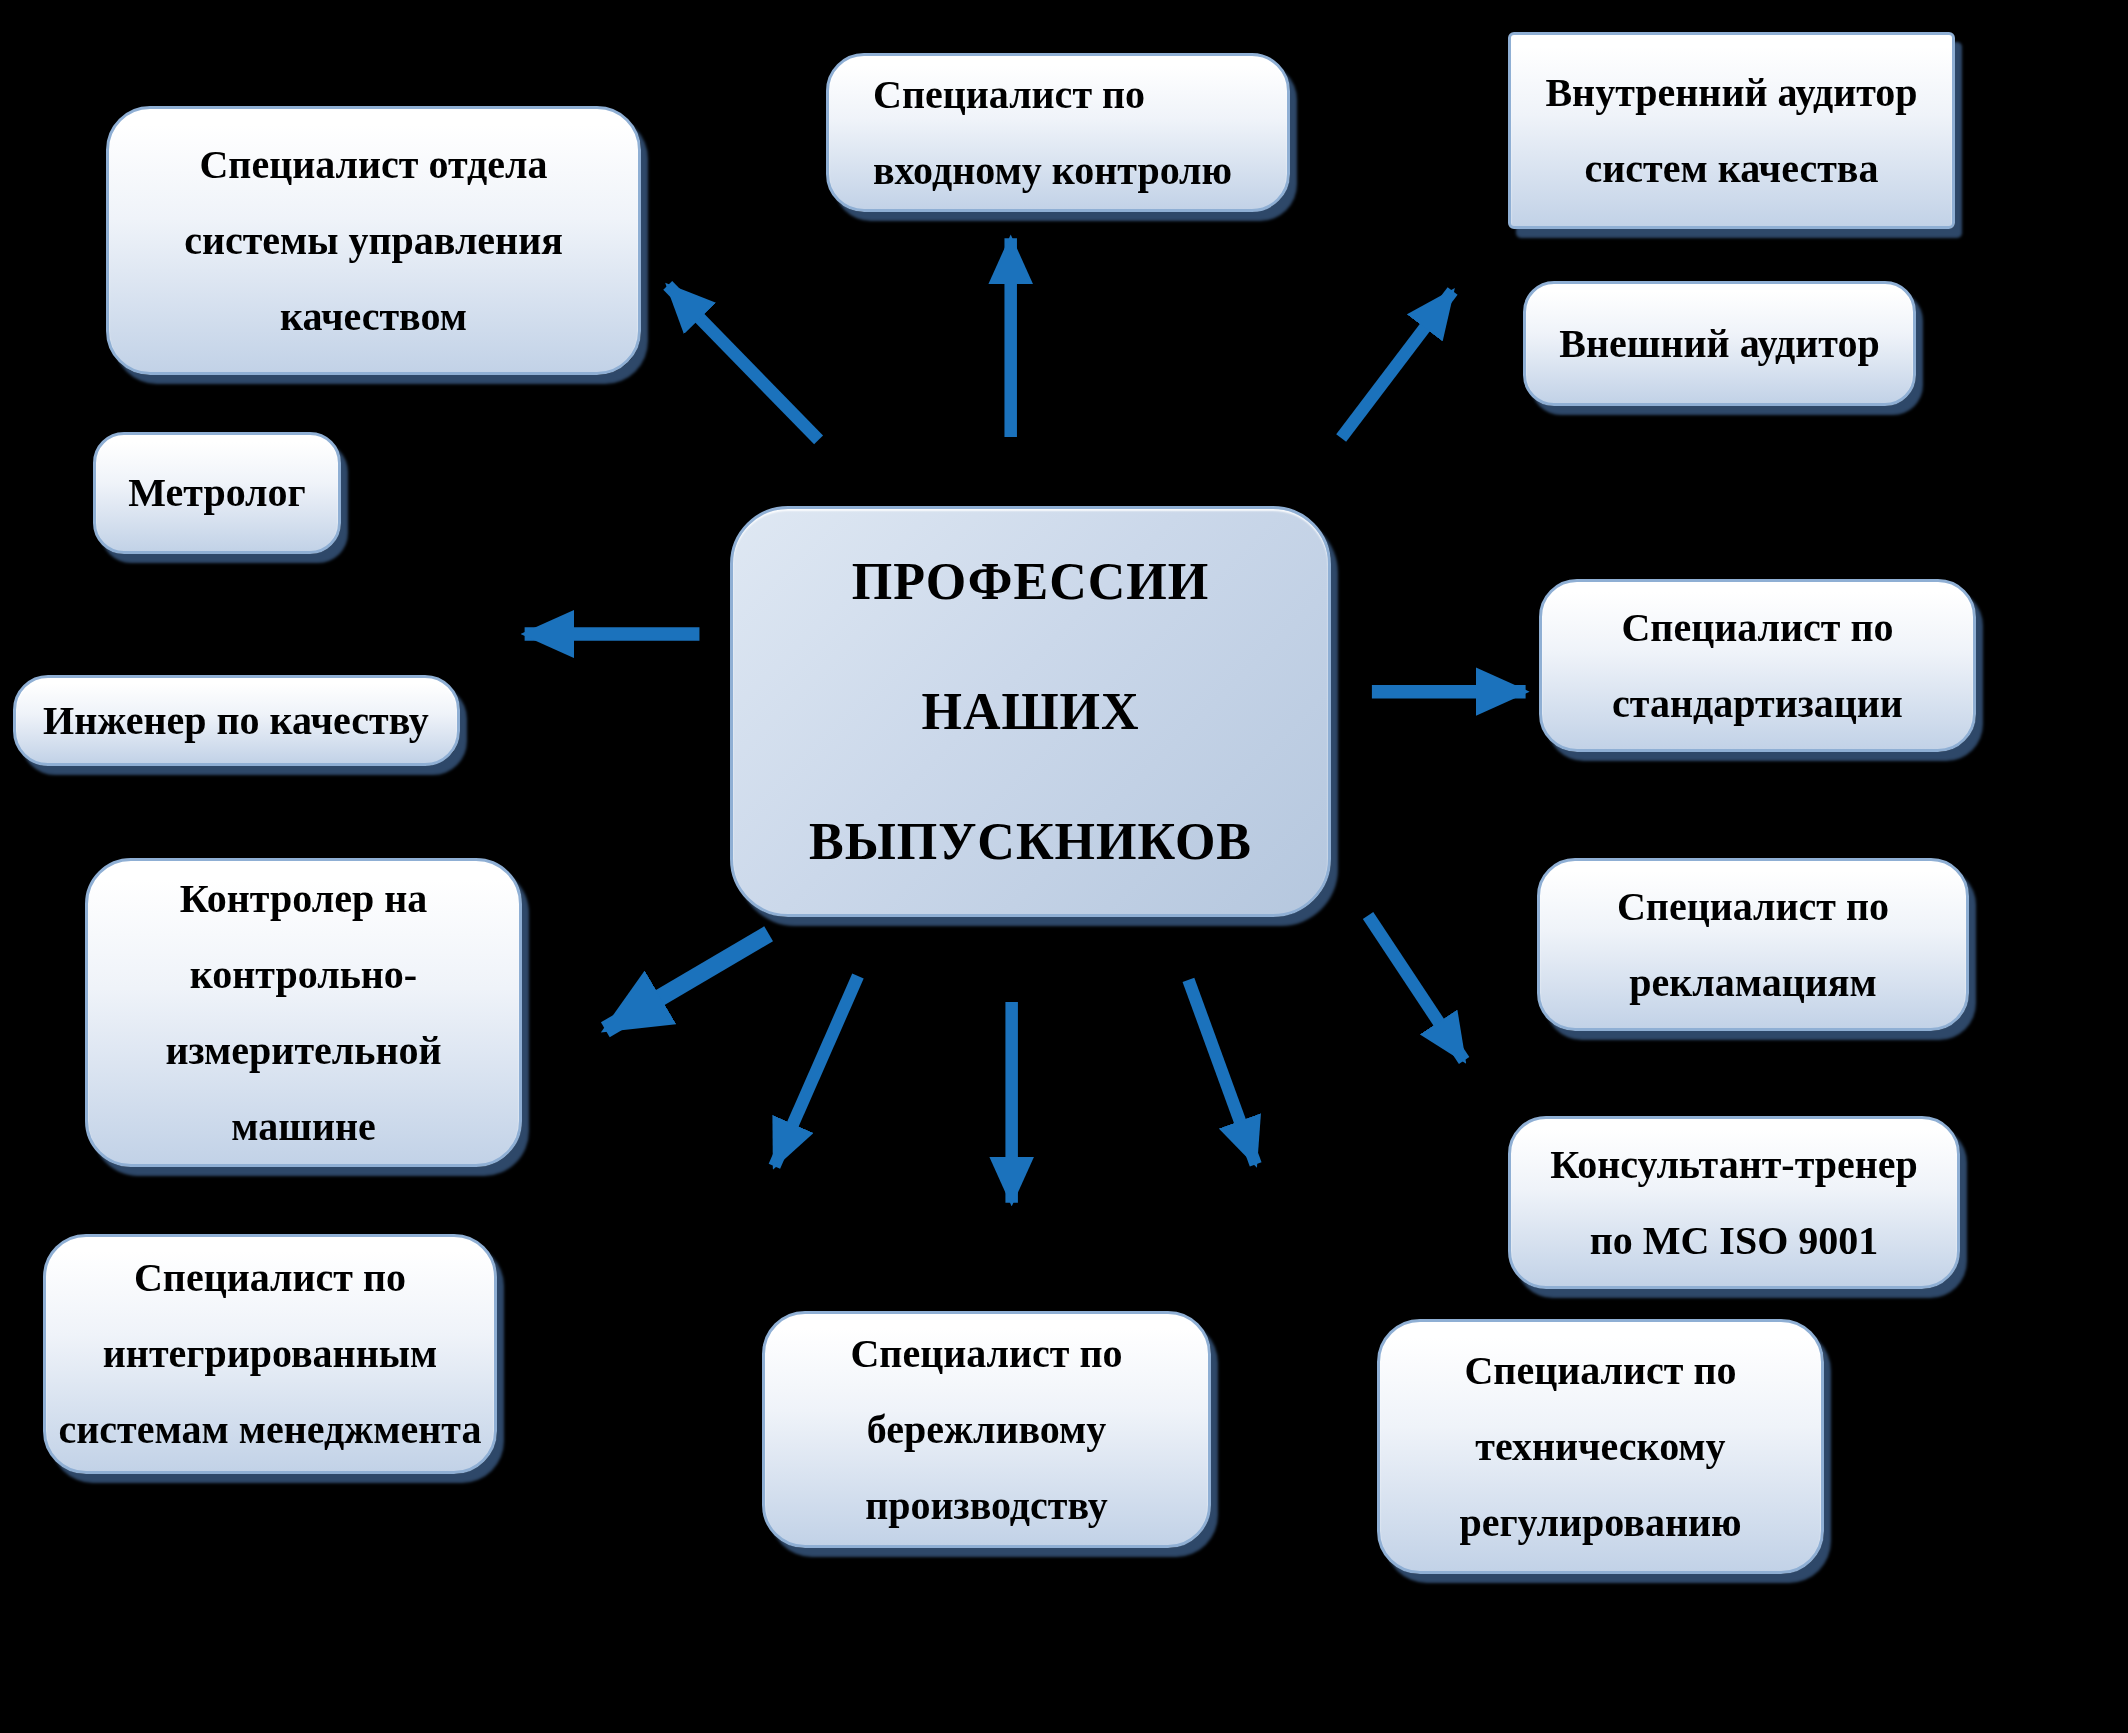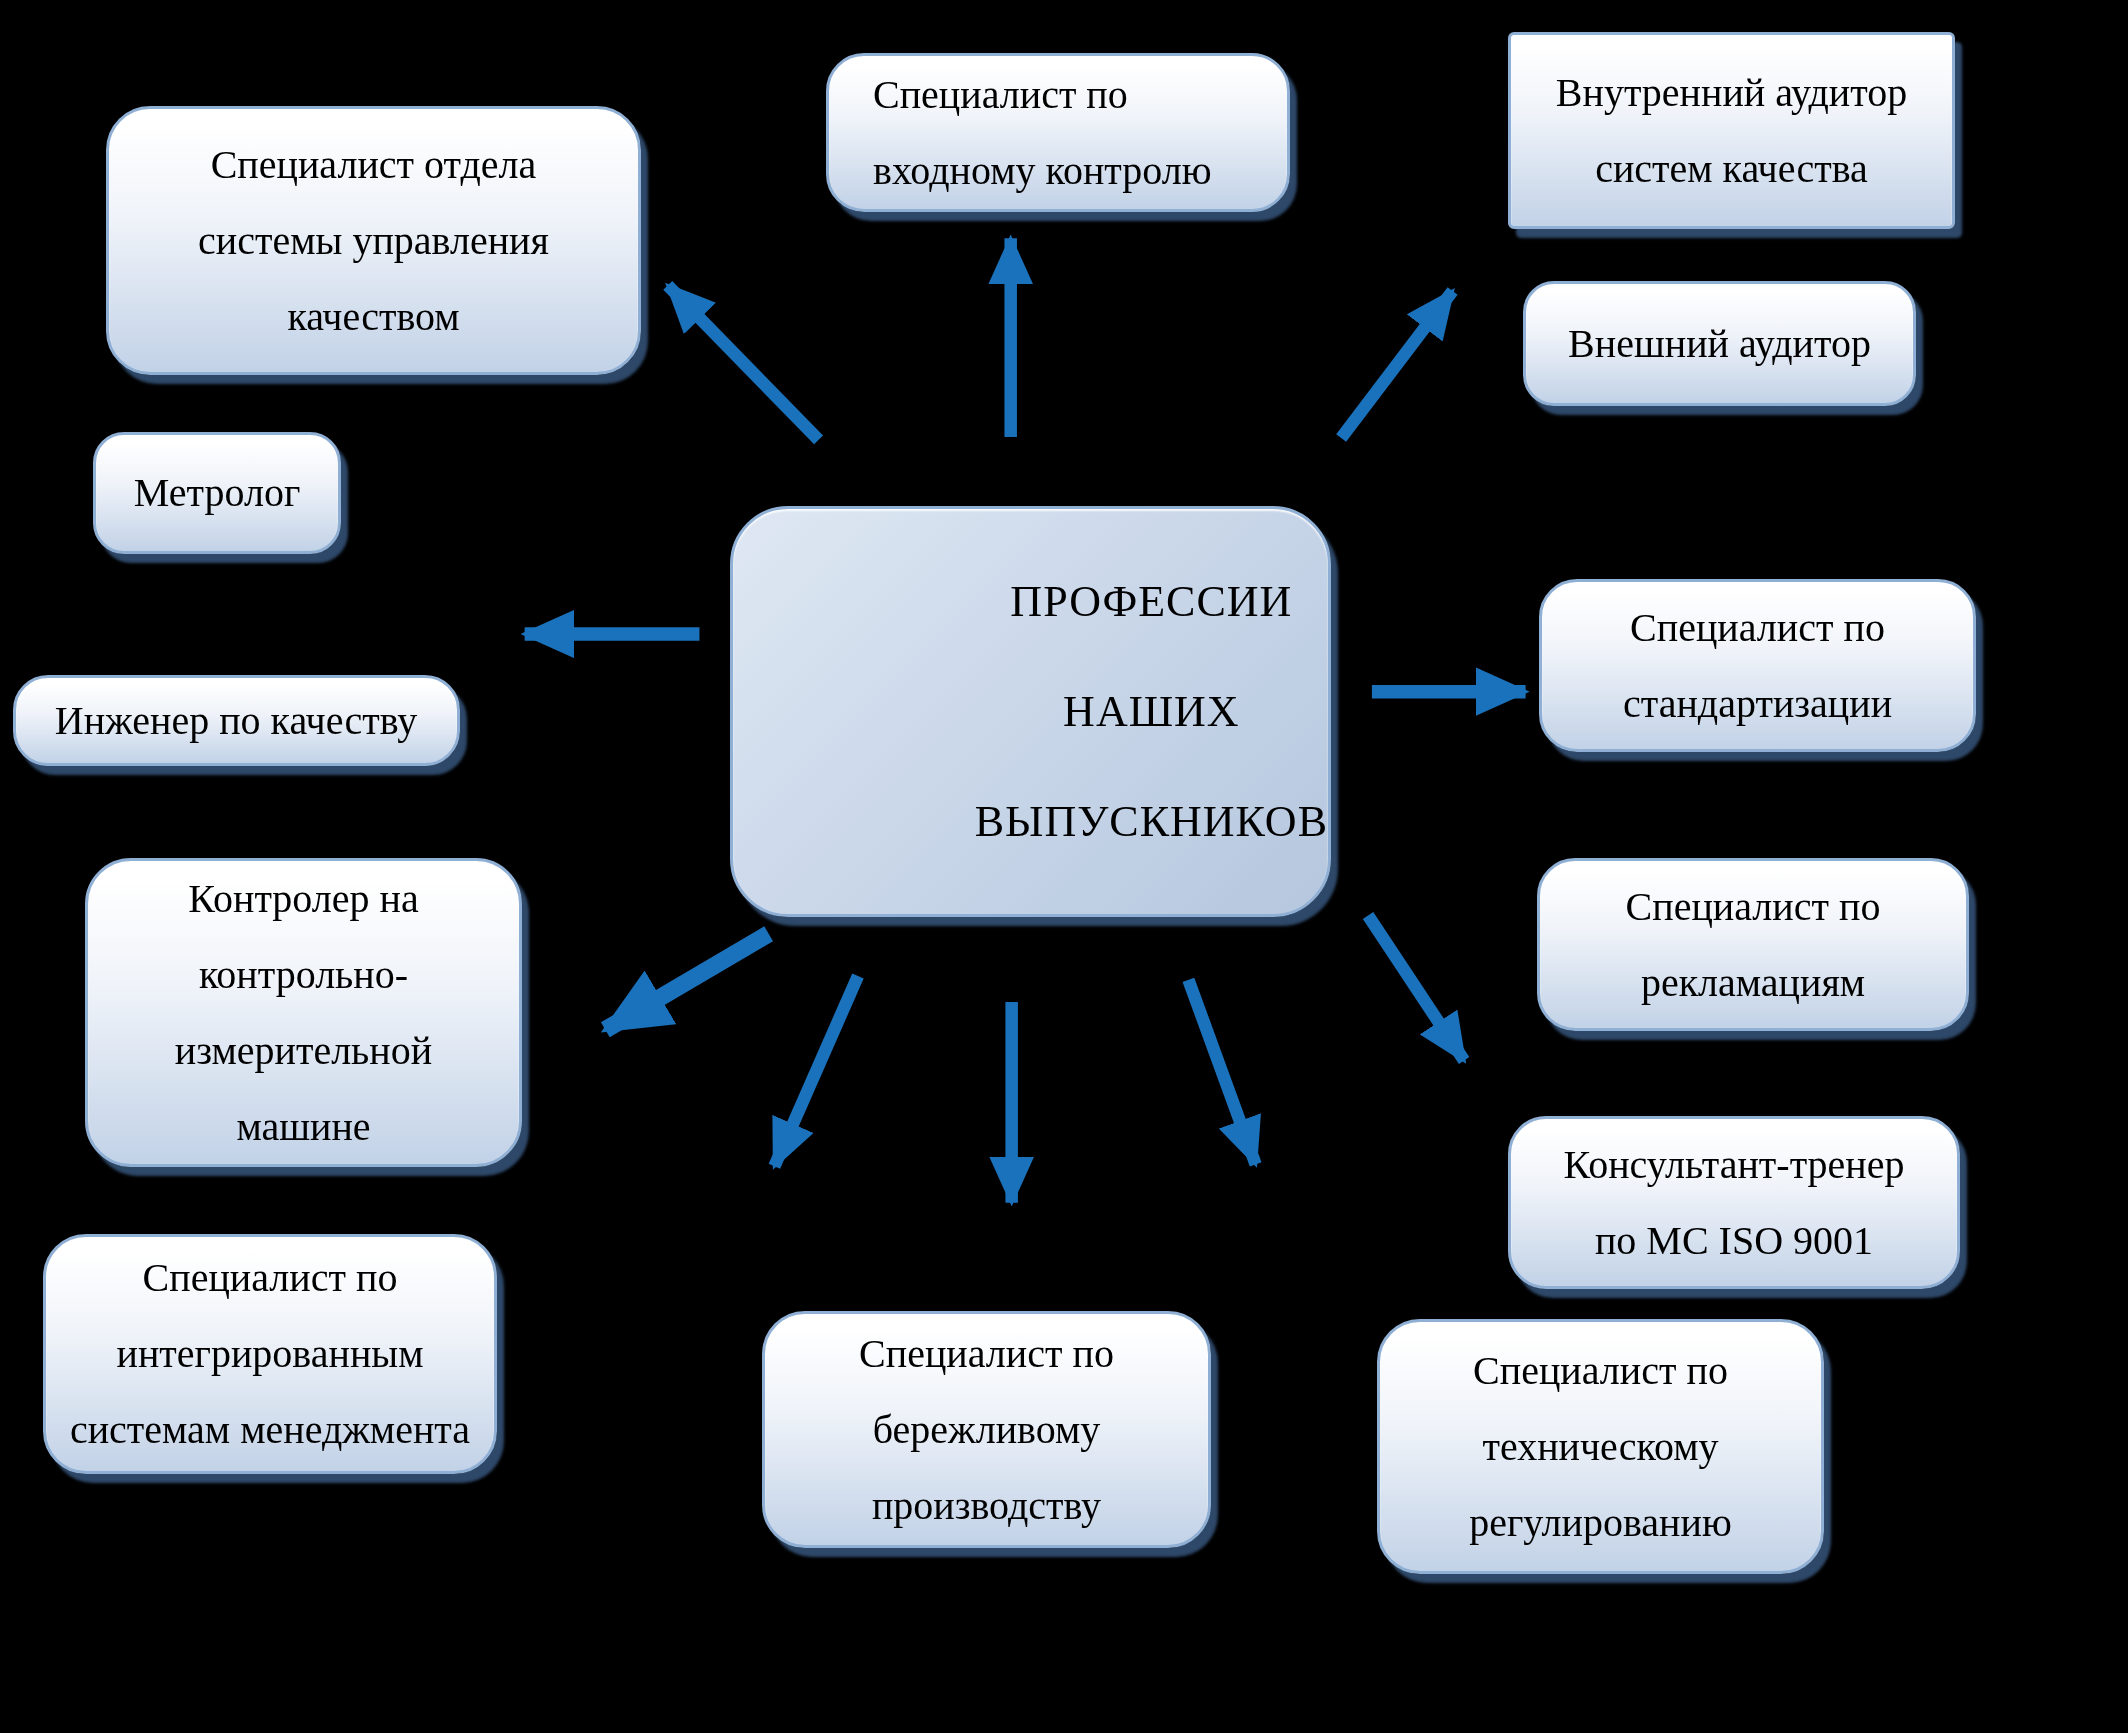--- a/index.html
+++ b/index.html
@@ -28,29 +28,29 @@
   .node{
     position:absolute;
     box-sizing:border-box;
     display:flex;align-items:center;justify-content:center;
     text-align:center;
     border:3.8px solid var(--box-border);
     background:linear-gradient(180deg,var(--box-grad-top) 6%,#EFF3F9 42%,var(--box-grad-bottom) 100%);
     box-shadow:7.7px 9.6px 2.9px -1px var(--shadow-color), inset 0 1.9px 1.9px rgba(255,255,255,.9);
     font-size:40px;
     line-height:1.9;
+    font-weight:bold;
   }
   .node .lbl{white-space:pre-line;}
   .node.left-align{justify-content:flex-start;text-align:left;padding-left:44px;}
   #center-box{
     background:linear-gradient(135deg,var(--center-grad-top) 0%,#CBD8EA 45%,var(--center-grad-bottom) 100%);
-    font-size:44px;
+    font-size:52px;
     line-height:2.5;
     letter-spacing:1px;
-    justify-content:flex-end;
   }
 </style>
 </head>
 <body>
 
 <div id="canvas">
 
   <svg id="arrow-layer" viewBox="0 0 2216 1804" xmlns="http://www.w3.org/2000/svg">
     <defs>
       <marker id="ah" markerWidth="4" markerHeight="3.6" refX="3.7" refY="1.8" orient="auto" markerUnits="strokeWidth">

